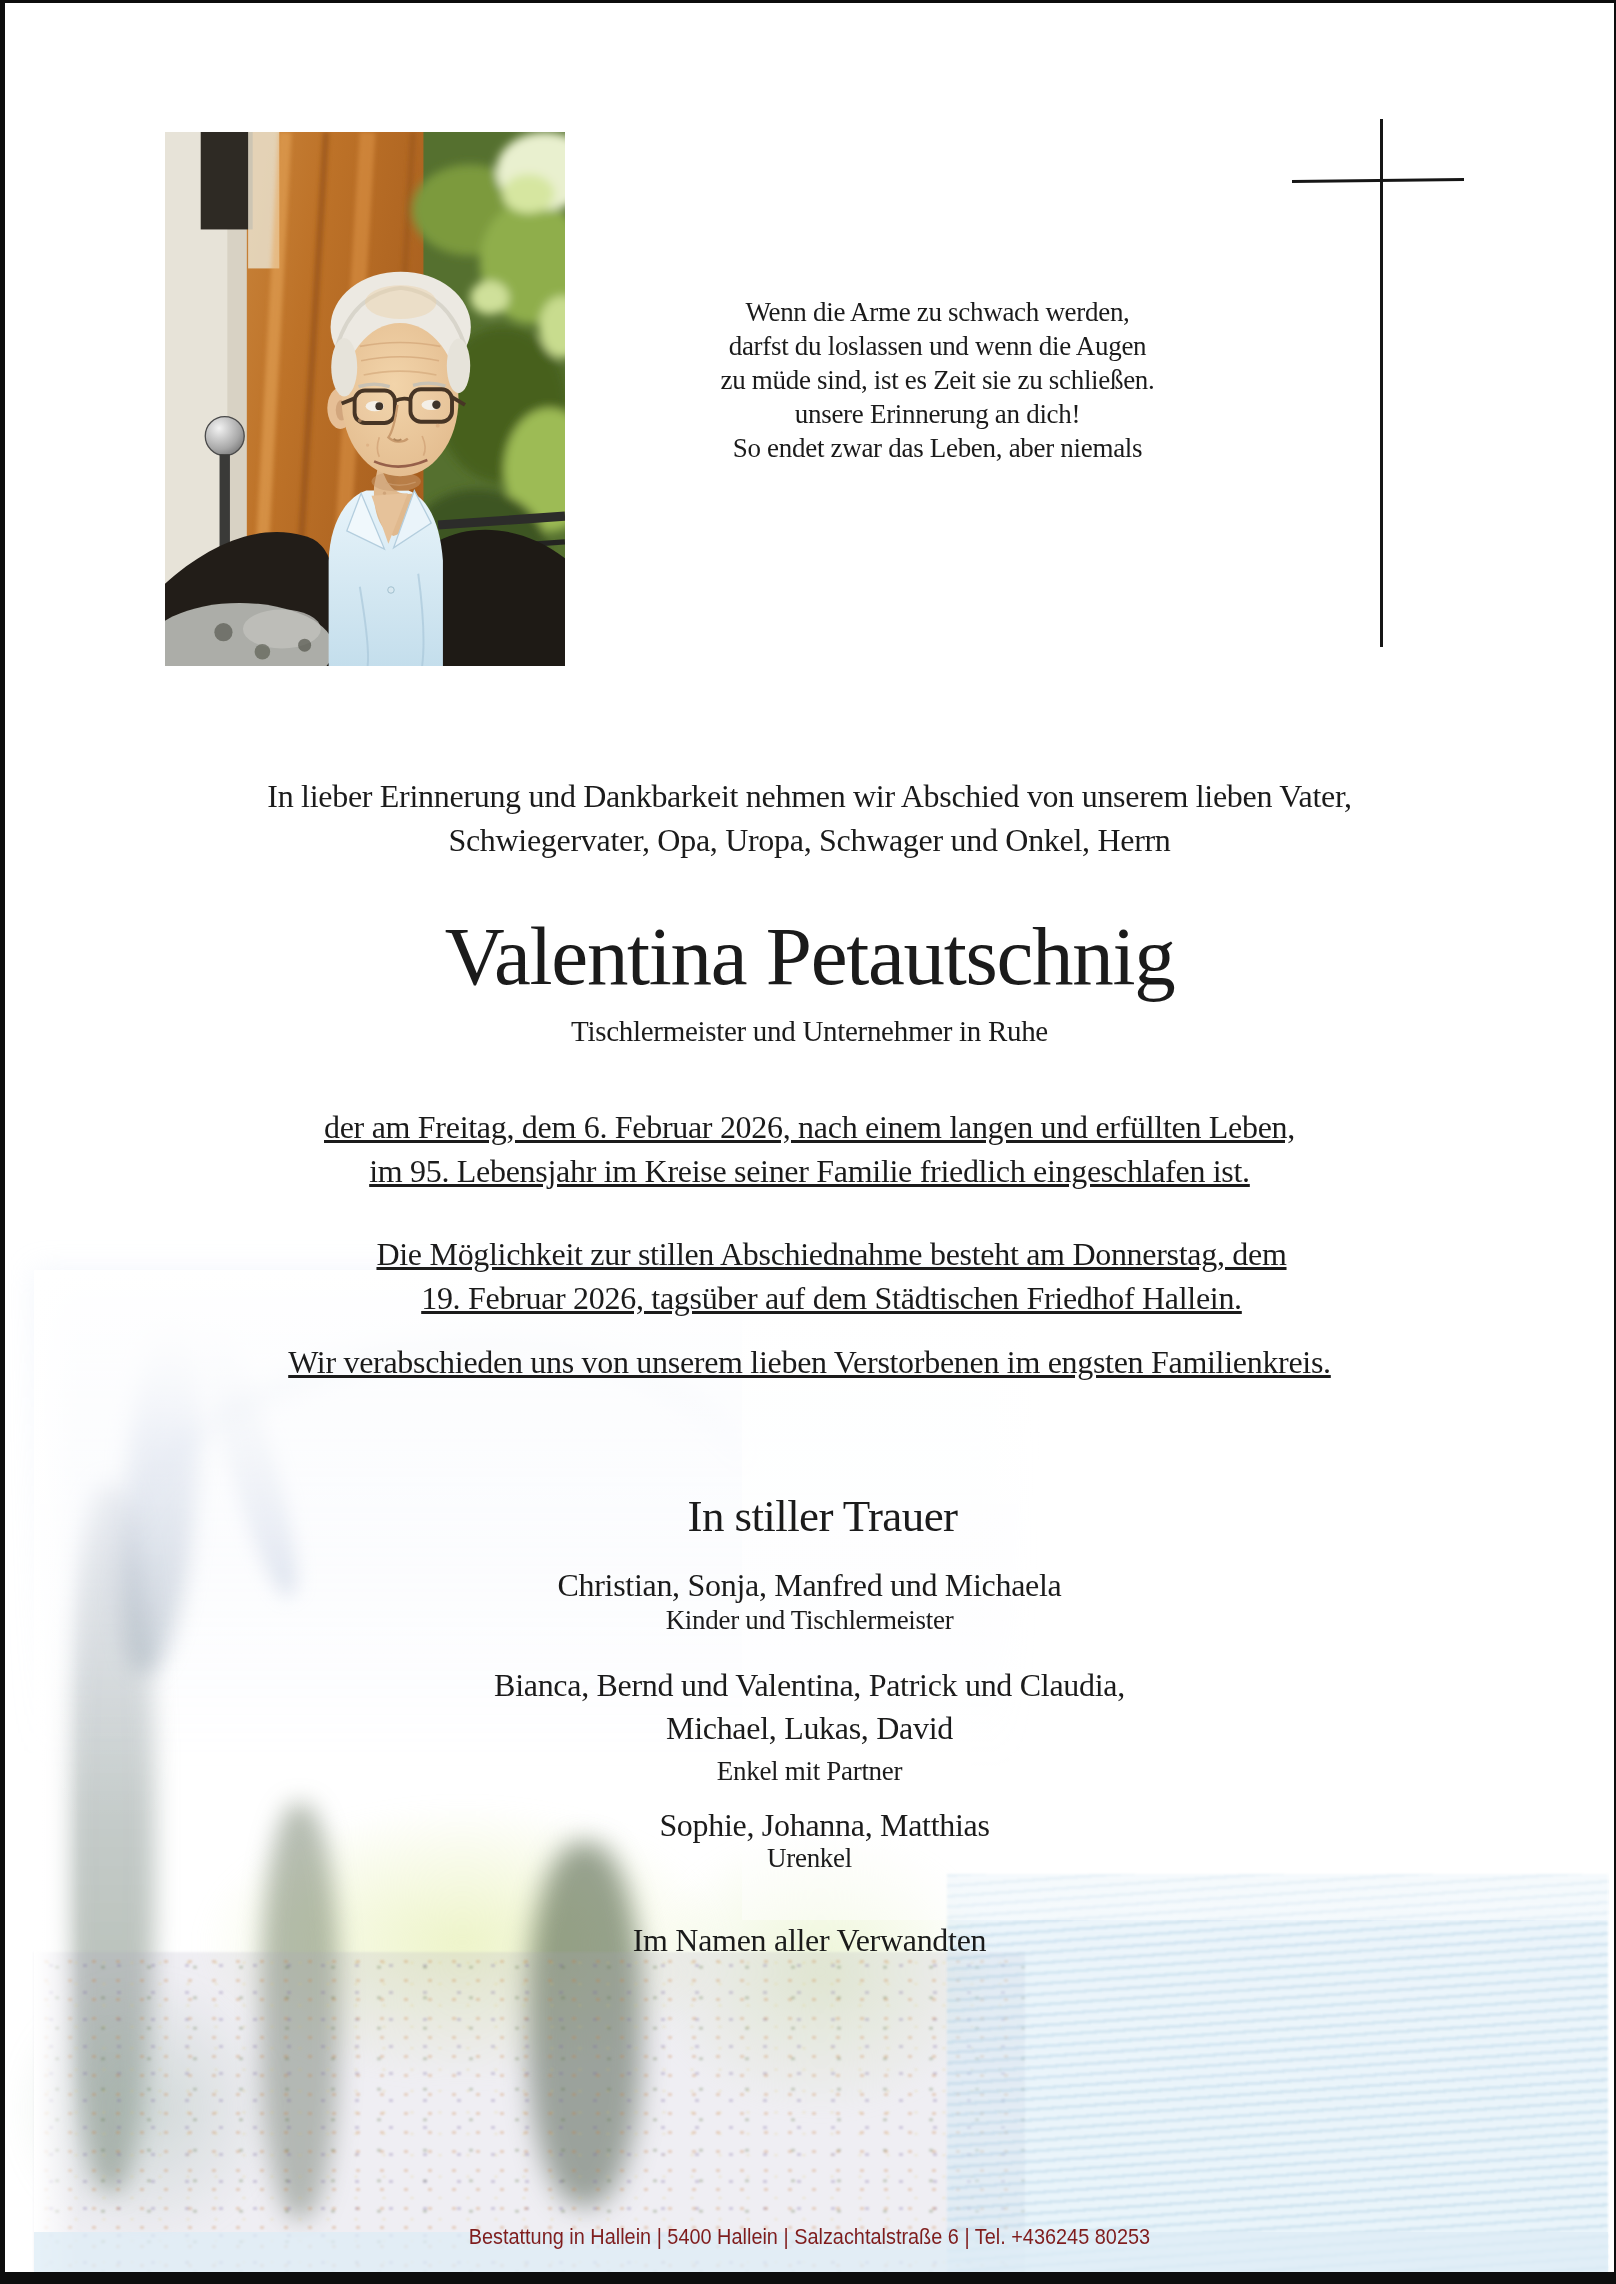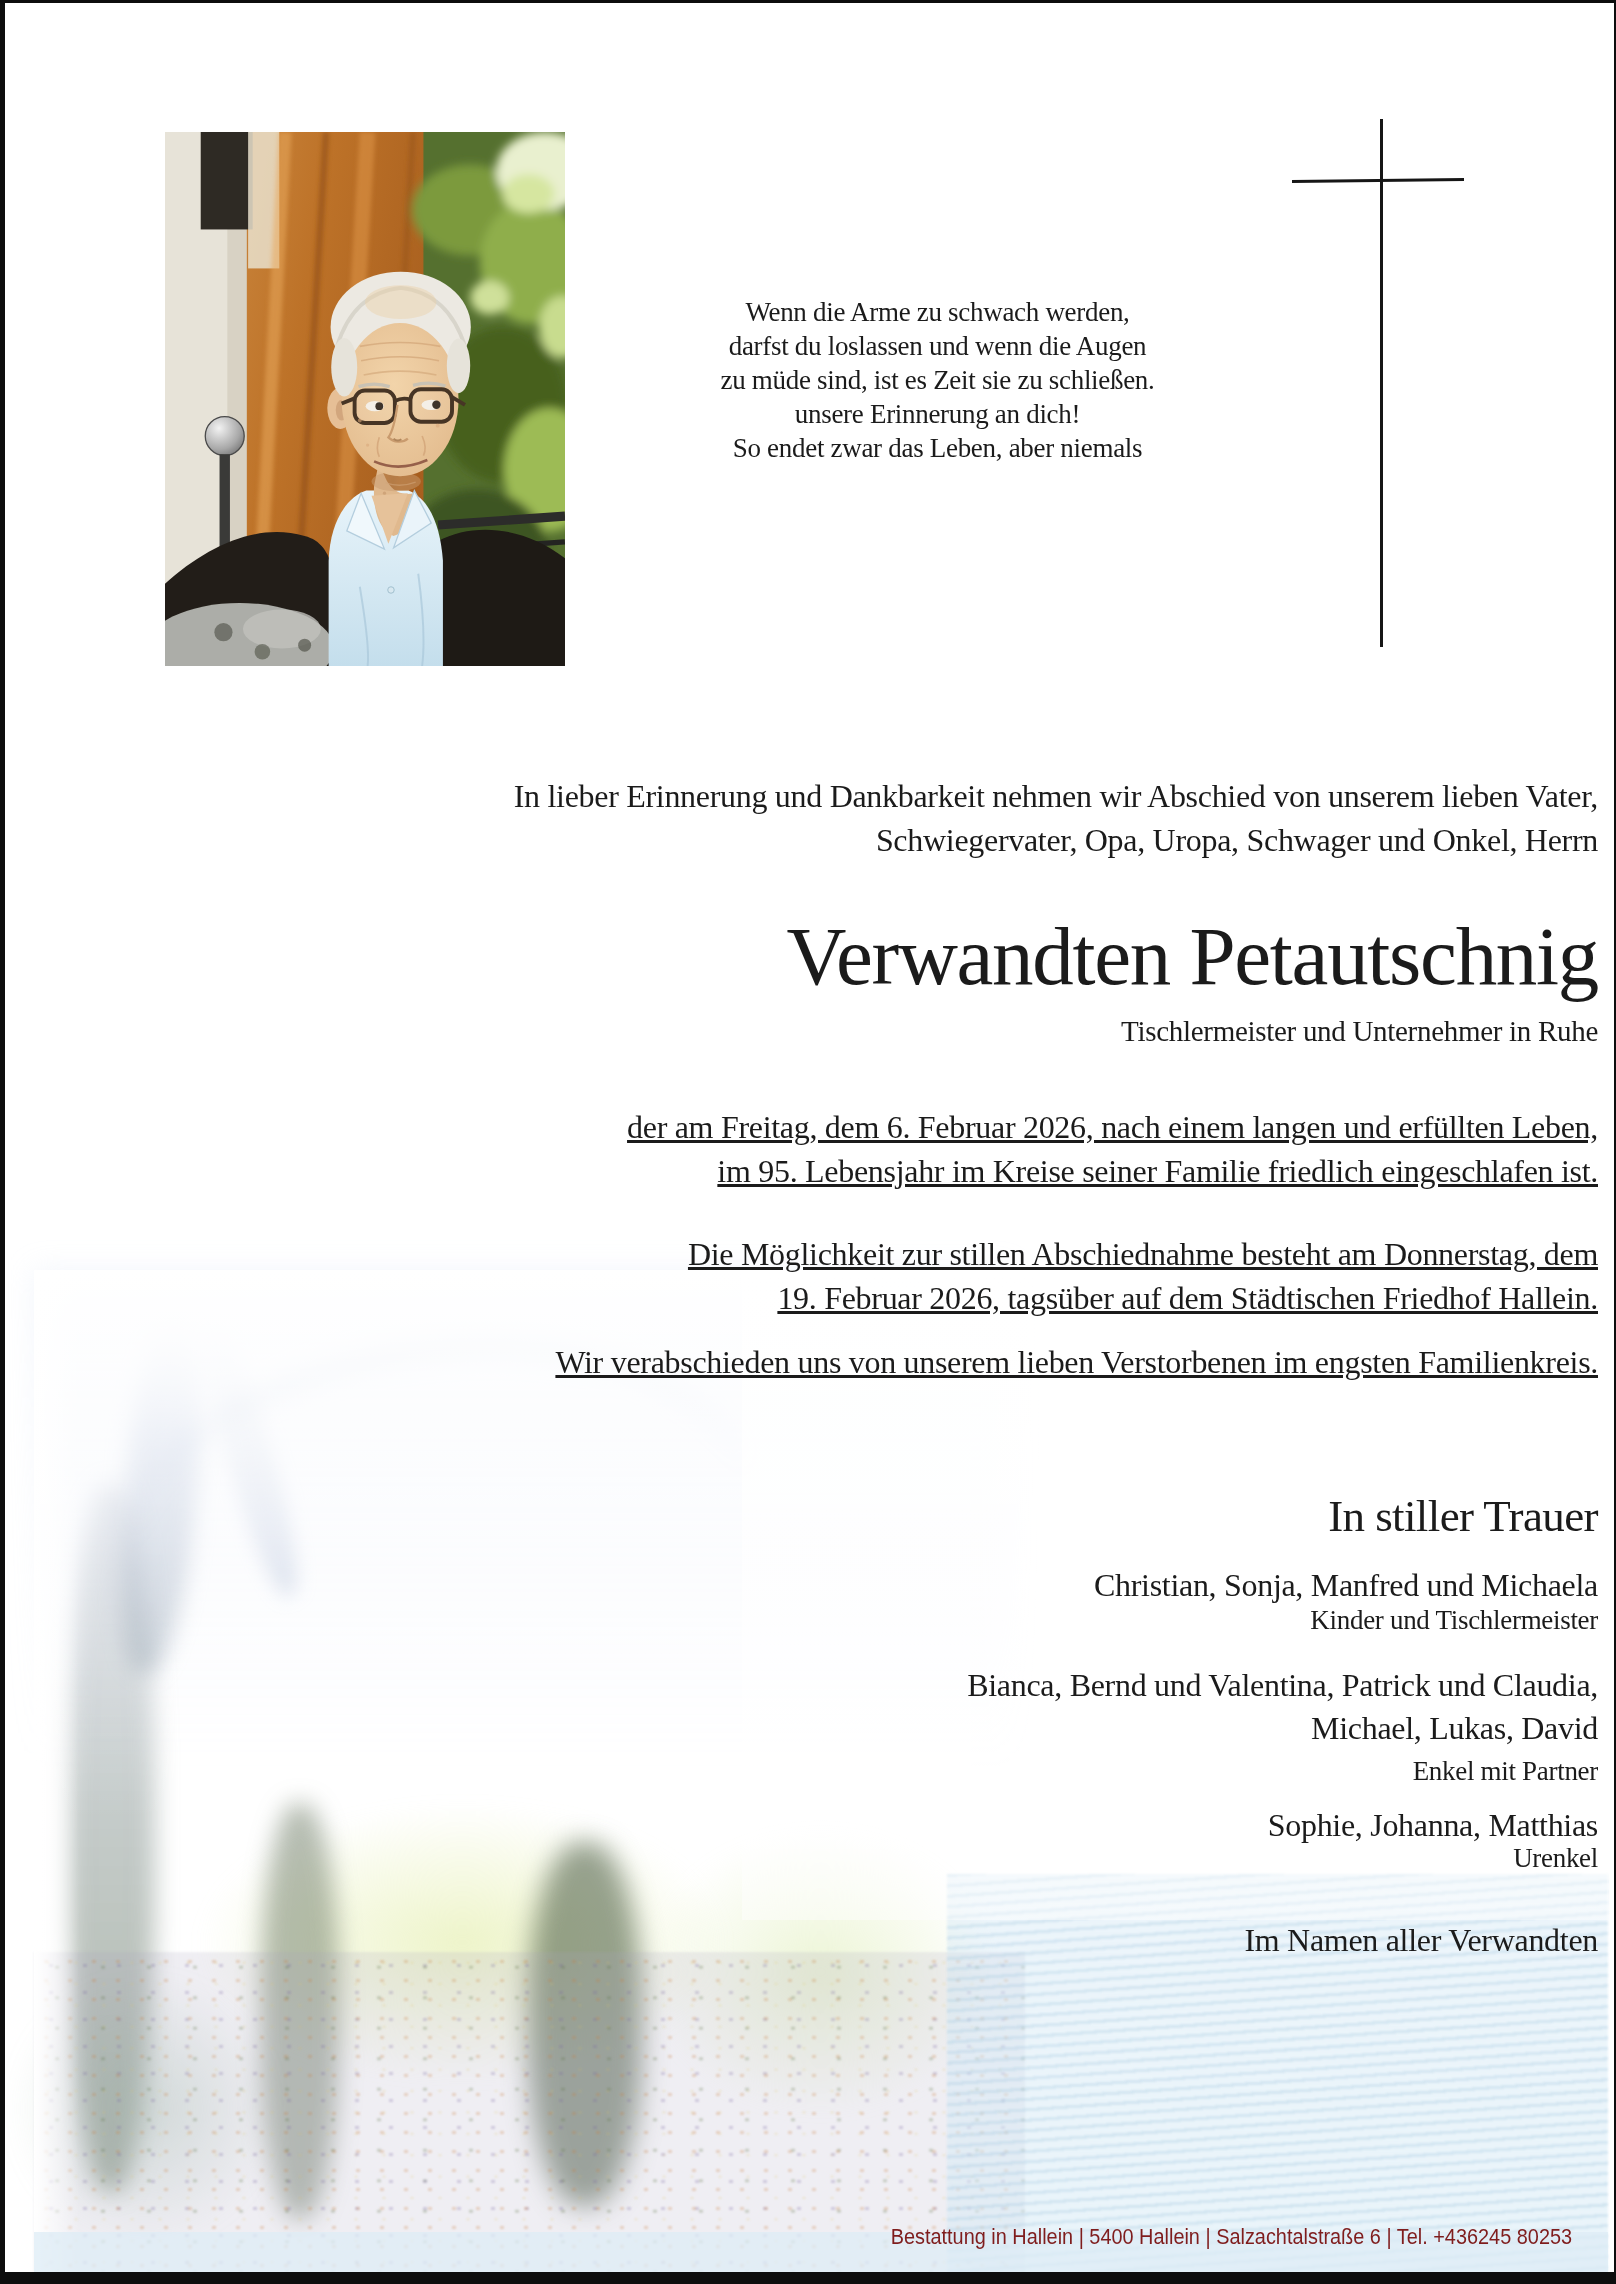--- a/index.html
+++ b/index.html
@@ -9,21 +9,21 @@
     box-sizing:border-box;
     background:#ffffff;
     border-top:3.2px solid #0d0d0d;
     border-left:5.8px solid #0d0d0d;
     border-right:3.2px solid #0d0d0d;
     overflow:hidden;
     font-family:"Liberation Serif","DejaVu Serif",serif;
     color:#1b1b1b;
   }
   .abs{position:absolute;}
-  .centered{left:0;right:16px;text-align:right;}
+  .centered{left:0;right:0;text-align:center;}
 
   
   .watermark{position:absolute;left:29px;right:6.5px;top:1267px;bottom:11.7px;pointer-events:none;}
   .wm{position:absolute;border-radius:45%;}
   .trunk-a{left:91px;top:39px;width:71px;height:364px;transform:rotate(5deg);
     background:linear-gradient(to bottom,rgba(150,170,205,0) 0%,rgba(140,160,200,.38) 35%,rgba(110,130,150,.4) 100%);filter:blur(10.4px);}
   .trunk-b{left:195px;top:52px;width:45px;height:279px;transform:rotate(-16deg);
     background:linear-gradient(to bottom,rgba(150,165,200,.05),rgba(135,155,195,.35));filter:blur(9px);}
   .branch{left:97px;top:71px;width:617px;height:338px;border-radius:50%;
     border-top:17px solid rgba(145,165,200,.28);transform:rotate(-7deg);filter:blur(11.7px);background:transparent;}
@@ -250,21 +250,21 @@
     <div>zu müde sind, ist es Zeit sie zu schließen.</div>
     <div>unsere Erinnerung an dich!</div>
     <div>So endet zwar das Leben, aber niemals</div>
   </div>
 
   <div class="abs centered intro">
     <div>In lieber Erinnerung und Dankbarkeit nehmen wir Abschied von unserem lieben Vater,</div>
     <div>Schwiegervater, Opa, Uropa, Schwager und Onkel, Herrn</div>
   </div>
 
-  <h1 class="abs centered name">Verwandten Petautschnig</h1>
+  <h1 class="abs centered name">Valentina Petautschnig</h1>
   <div class="abs centered subtitle">Tischlermeister und Unternehmer in Ruhe</div>
 
   <div class="abs centered para p1">
     <div>der am Freitag, dem 6. Februar 2026, nach einem langen und erfüllten Leben,</div>
     <div>im 95. Lebensjahr im Kreise seiner Familie friedlich eingeschlafen ist.</div>
   </div>
   <div class="abs centered para p2">
     <div>Die Möglichkeit zur stillen Abschiednahme besteht am Donnerstag, dem</div>
     <div>19. Februar 2026, tagsüber auf dem Städtischen Friedhof Hallein.</div>
   </div>

